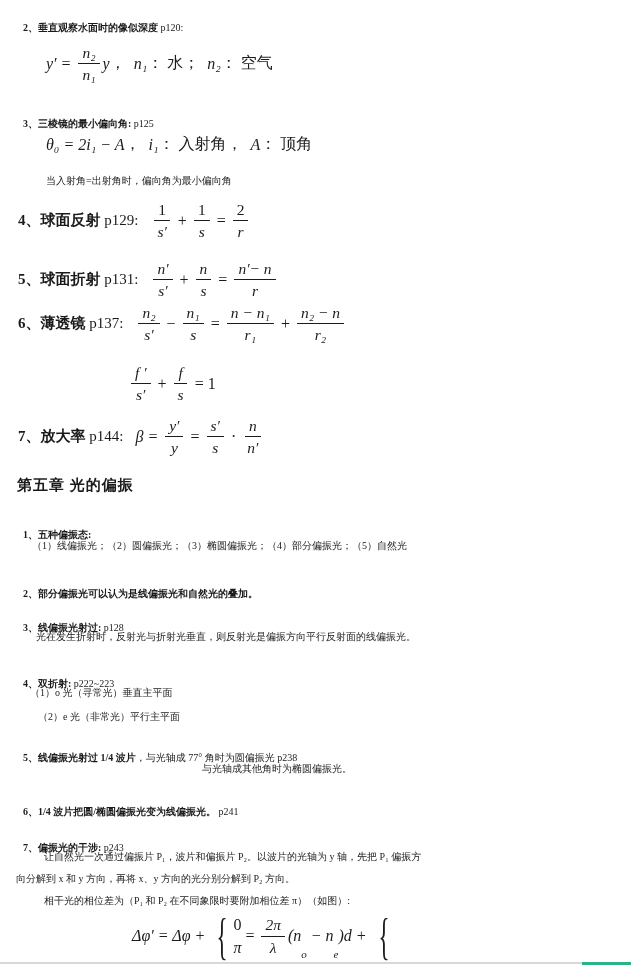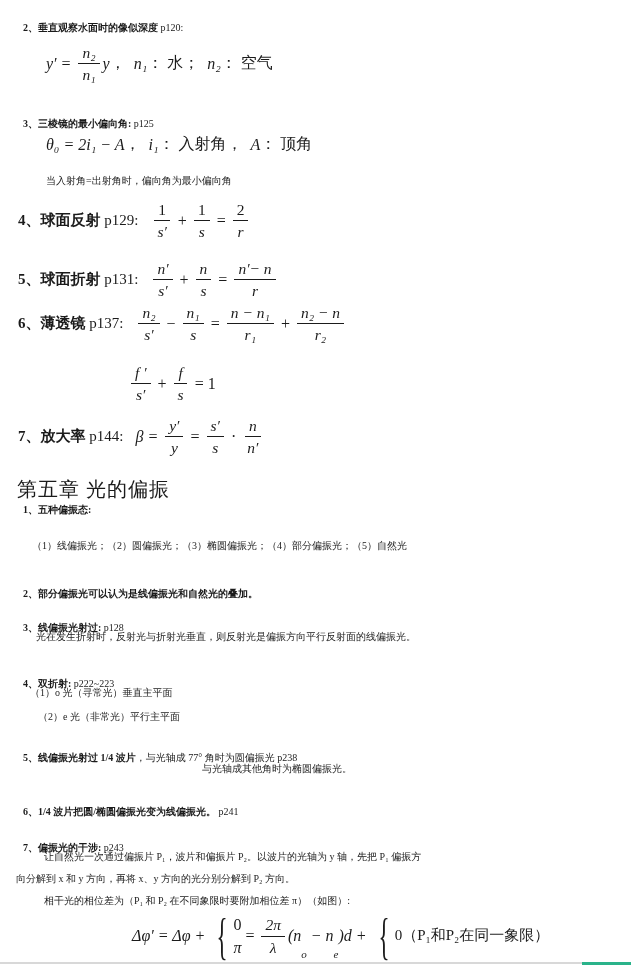--- a/index.html
+++ b/index.html
@@ -4,21 +4,21 @@
 <style>
   *{box-sizing:border-box}
   html,body{margin:0;padding:0}
   body{width:631px;height:967px;position:relative;background:#ffffff;color:#1b1b1b;
        font-family:"Liberation Serif","DejaVu Serif",serif;overflow:hidden}
   .abs{position:absolute;white-space:pre}
   .fs15{font-size:10px;line-height:1.3}
   .b{font-weight:700}
   .it{font-style:italic}
   .up{font-style:normal}
-  .h1{font-size:20px;font-weight:400;letter-spacing:1px}
+  .h1{font-size:15px;font-weight:700;letter-spacing:1px}
   .lbl{font-size:15px}
   .mrow{display:inline-flex;align-items:center;font-size:16px;white-space:pre}
   .itemflex{display:inline-flex;align-items:center}
   .frac{display:inline-flex;flex-direction:column;align-items:center;margin:0 3px;
         line-height:1.12;font-size:15.5px;text-align:center}
   .fn{border-bottom:1px solid #1b1b1b;padding:0 4px 2px}
   .fd{padding:2px 4px 0}
   .op{margin:0 4px;font-style:normal}
   .stack{display:inline-flex;flex-direction:column;align-items:flex-start;
          line-height:1.45;font-size:15px}
@@ -110,21 +110,21 @@
     <span class="frac"><span class="fn it">y′</span><span class="fd it">y</span></span>
     <span class="op">=</span>
     <span class="frac"><span class="fn it">s′</span><span class="fd it">s</span></span>
     <span class="op">·</span>
     <span class="frac"><span class="fn it">n</span><span class="fd it">n′</span></span>
   </span>
 </div>
 
 <div class="abs h1" style="left:17px;top:476px">第五章 光的偏振</div>
 
-<div class="abs fs15" style="left:18px;top:490px">
+<div class="abs fs15" style="left:18px;top:515px">
   <span class="b">1、</span><span class="b">五种偏振态:</span>
 </div>
 <div class="abs fs15" style="left:32px;top:539px">（1）线偏振光；（2）圆偏振光；（3）椭圆偏振光；（4）部分偏振光；（5）自然光</div>
 
 <div class="abs fs15" style="left:18px;top:574px">
   <span class="b">2、</span><span class="b">部分偏振光可以认为是线偏振光和自然光的叠加。</span>
 </div>
 
 <div class="abs fs15" style="left:18px;top:608px">
   <span class="b">3、</span><span class="b">线偏振光射过:</span><span> p128</span>
@@ -162,18 +162,17 @@
   </span>
   <span class="op">=</span>
   <span class="frac"><span class="fn it">2π</span><span class="fd it">λ</span></span>
   <span class="it">(n</span>
   <span class="sub it">o</span>
   <span class="it"> − n</span>
   <span class="sub it">e</span>
   <span class="it">)d + </span>
   <span class="brace">{</span>
   <span class="stack">
-    <span>0（P₁和P₂在同一象限）</span>
   </span>
 </div>
 
 <div class="track"></div>
 <div class="prog"></div>
 
 </body></html>

